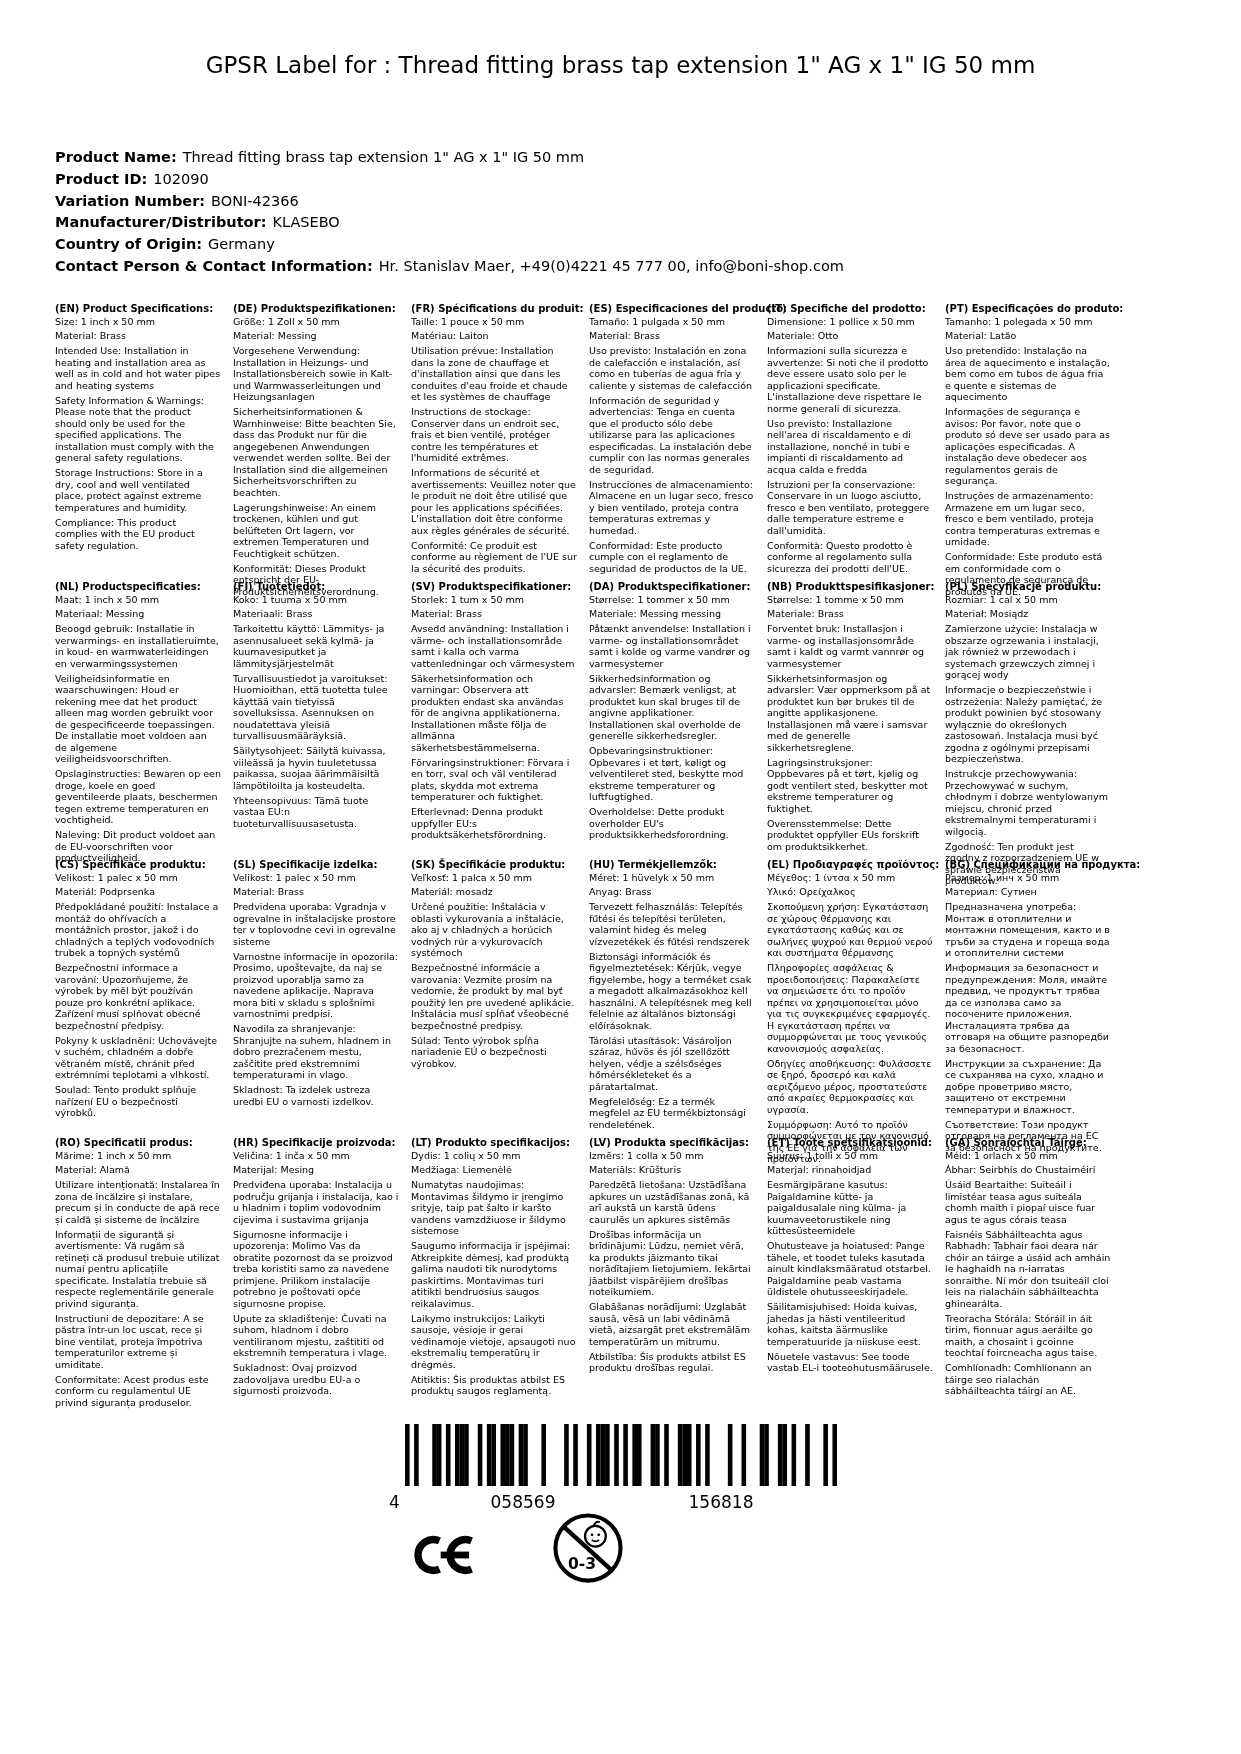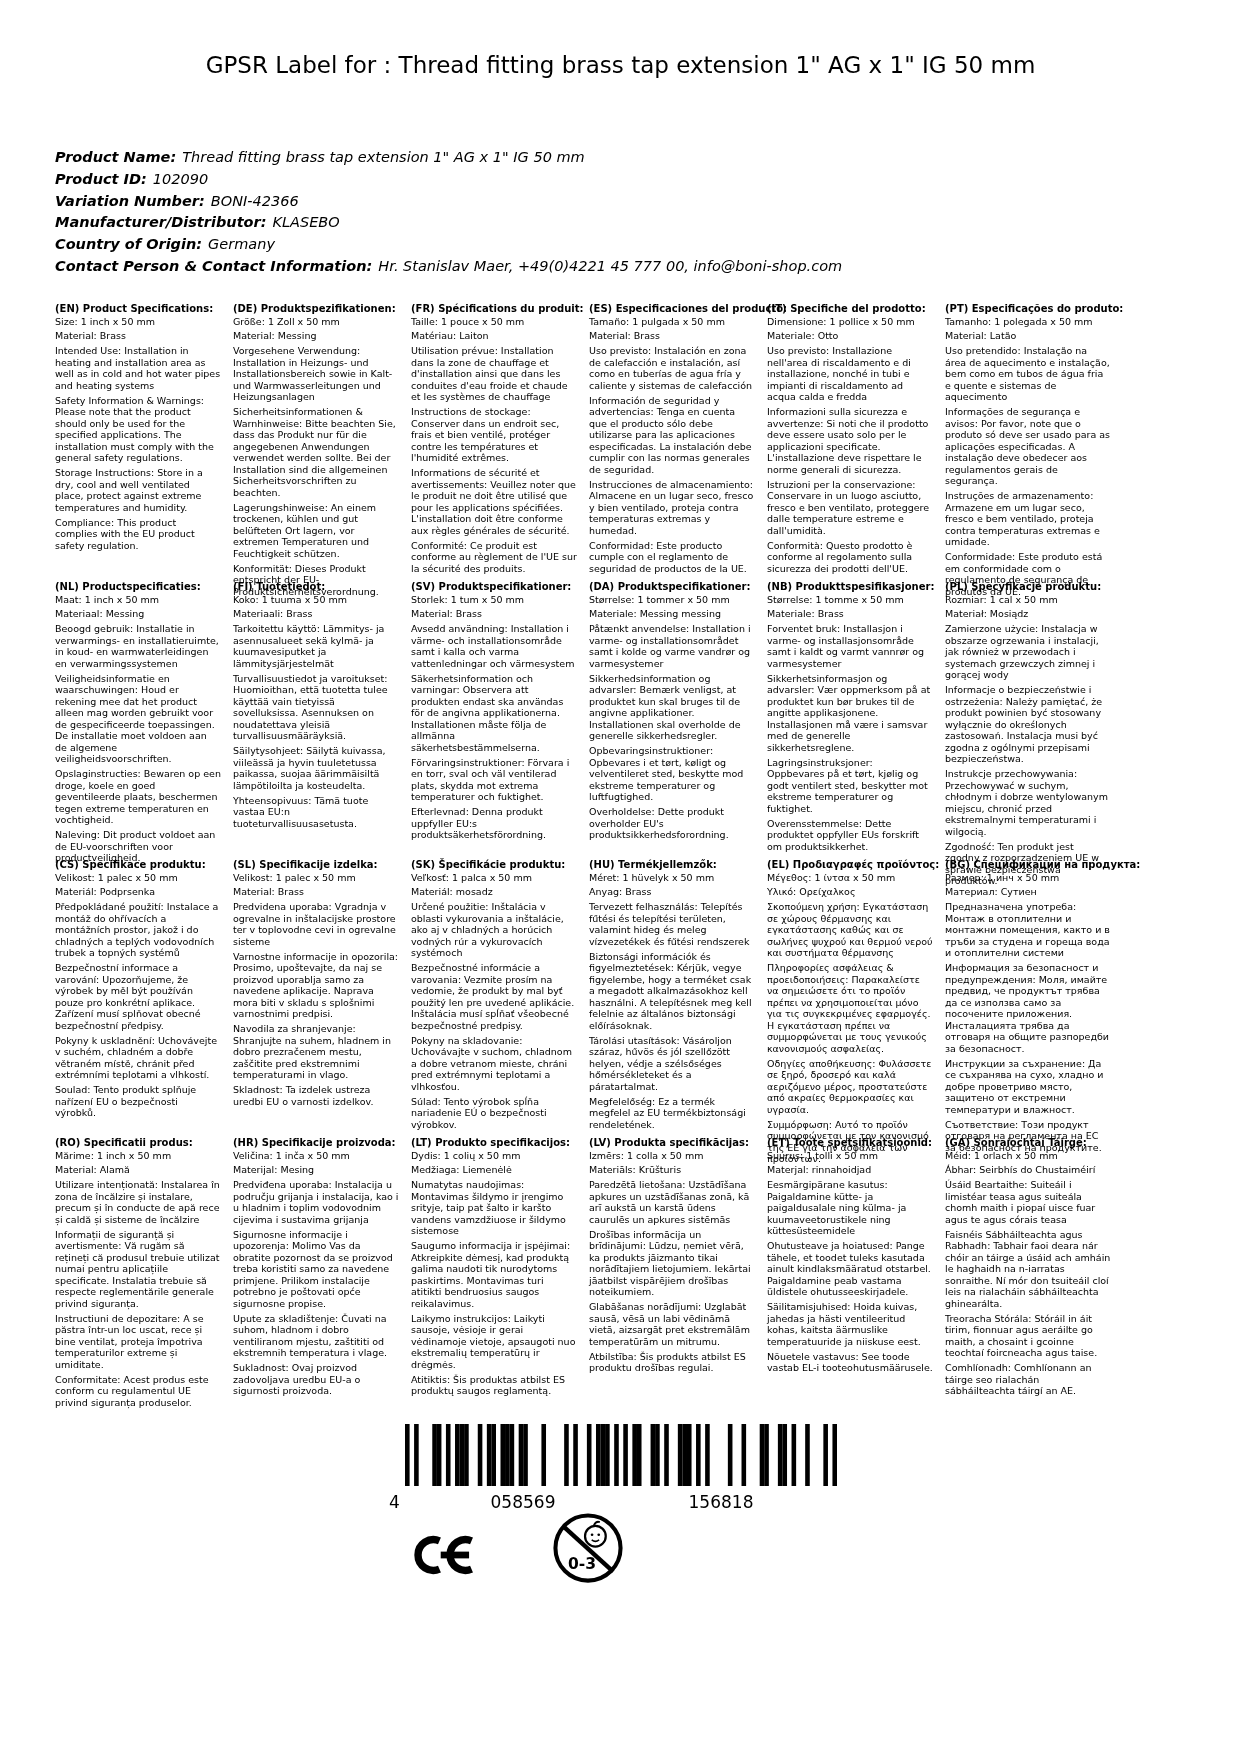--- a/index.html
+++ b/index.html
@@ -9,21 +9,21 @@
     position:relative;overflow:hidden;
   }
   .title{
     position:absolute;top:50px;left:140px;right:140px;
     text-align:center;font-size:23px;font-weight:normal;line-height:1.35;
   }
   .product-info{
     position:absolute;top:147px;left:55px;right:40px;
     font-size:14.5px;line-height:1.5;
   }
-  .info-row{white-space:nowrap;font-style:italic;}
+  .info-row{white-space:nowrap;}
   .info-label{font-weight:bold;}
   .info-value{margin-left:6px;}
   .grid{
     position:absolute;top:303px;left:55px;width:1062px;
     display:grid;grid-template-columns:repeat(6,166px);column-gap:12px;
     grid-auto-rows:278px;
   }
   .cell{font-size:9.5px;line-height:1.21;overflow:visible;}
   .cell h3{
     margin:0;font-size:10px;font-weight:bold;white-space:nowrap;line-height:1.25;
@@ -105,22 +105,22 @@
       <p>Uso previsto: Instalación en zona de calefacción e instalación, así como en tuberías de agua fría y caliente y sistemas de calefacción</p>
       <p>Información de seguridad y advertencias: Tenga en cuenta que el producto sólo debe utilizarse para las aplicaciones especificadas. La instalación debe cumplir con las normas generales de seguridad.</p>
       <p>Instrucciones de almacenamiento: Almacene en un lugar seco, fresco y bien ventilado, proteja contra temperaturas extremas y humedad.</p>
       <p>Conformidad: Este producto cumple con el reglamento de seguridad de productos de la UE.</p>
     </div>
     <div class="cell">
     <h3>(IT) Specifiche del prodotto:</h3>
 
   <p>Dimensione: 1 pollice x 50 mm</p>
       <p>Materiale: Otto</p>
+      <p>Informazioni sulla sicurezza e avvertenze: Si noti che il prodotto deve essere usato solo per le applicazioni specificate. L'installazione deve rispettare le norme generali di sicurezza.</p>
       <p>Uso previsto: Installazione nell'area di riscaldamento e di installazione, nonché in tubi e impianti di riscaldamento ad acqua calda e fredda</p>
-      <p>Informazioni sulla sicurezza e avvertenze: Si noti che il prodotto deve essere usato solo per le applicazioni specificate. L'installazione deve rispettare le norme generali di sicurezza.</p>
       <p>Istruzioni per la conservazione: Conservare in un luogo asciutto, fresco e ben ventilato, proteggere dalle temperature estreme e dall'umidità.</p>
       <p>Conformità: Questo prodotto è conforme al regolamento sulla sicurezza dei prodotti dell'UE.</p>
     </div>
     <div class="cell">
     <h3>(PT) Especificações do produto:</h3>
 
   <p>Tamanho: 1 polegada x 50 mm</p>
       <p>Material: Latão</p>
       <p>Uso pretendido: Instalação na área de aquecimento e instalação, bem como em tubos de água fria e quente e sistemas de aquecimento</p>
       <p>Informações de segurança e avisos: Por favor, note que o produto só deve ser usado para as aplicações especificadas. A instalação deve obedecer aos regulamentos gerais de segurança.</p>
@@ -207,21 +207,20 @@
       <p>Navodila za shranjevanje: Shranjujte na suhem, hladnem in dobro prezračenem mestu, zaščitite pred ekstremnimi temperaturami in vlago.</p>
       <p>Skladnost: Ta izdelek ustreza uredbi EU o varnosti izdelkov.</p>
     </div>
     <div class="cell">
     <h3>(SK) Špecifikácie produktu:</h3>
 
   <p>Veľkosť: 1 palca x 50 mm</p>
       <p>Materiál: mosadz</p>
       <p>Určené použitie: Inštalácia v oblasti vykurovania a inštalácie, ako aj v chladných a horúcich vodných rúr a vykurovacích systémoch</p>
       <p>Bezpečnostné informácie a varovania: Vezmite prosím na vedomie, že produkt by mal byť použitý len pre uvedené aplikácie. Inštalácia musí spĺňať všeobecné bezpečnostné predpisy.</p>
-      <p>Pokyny na skladovanie: Uchovávajte v suchom, chladnom a dobre vetranom mieste, chráni pred extrémnymi teplotami a vlhkosťou.</p>
       <p>Súlad: Tento výrobok spĺňa nariadenie EÚ o bezpečnosti výrobkov.</p>
     </div>
     <div class="cell">
     <h3>(HU) Termékjellemzők:</h3>
 
   <p>Méret: 1 hüvelyk x 50 mm</p>
       <p>Anyag: Brass</p>
       <p>Tervezett felhasználás: Telepítés fűtési és telepítési területen, valamint hideg és meleg vízvezetékek és fűtési rendszerek</p>
       <p>Biztonsági információk és figyelmeztetések: Kérjük, vegye figyelembe, hogy a terméket csak a megadott alkalmazásokhoz kell használni. A telepítésnek meg kell felelnie az általános biztonsági előírásoknak.</p>
       <p>Tárolási utasítások: Vásároljon száraz, hűvös és jól szellőzött helyen, védje a szélsőséges hőmérsékleteket és a páratartalmat.</p>

